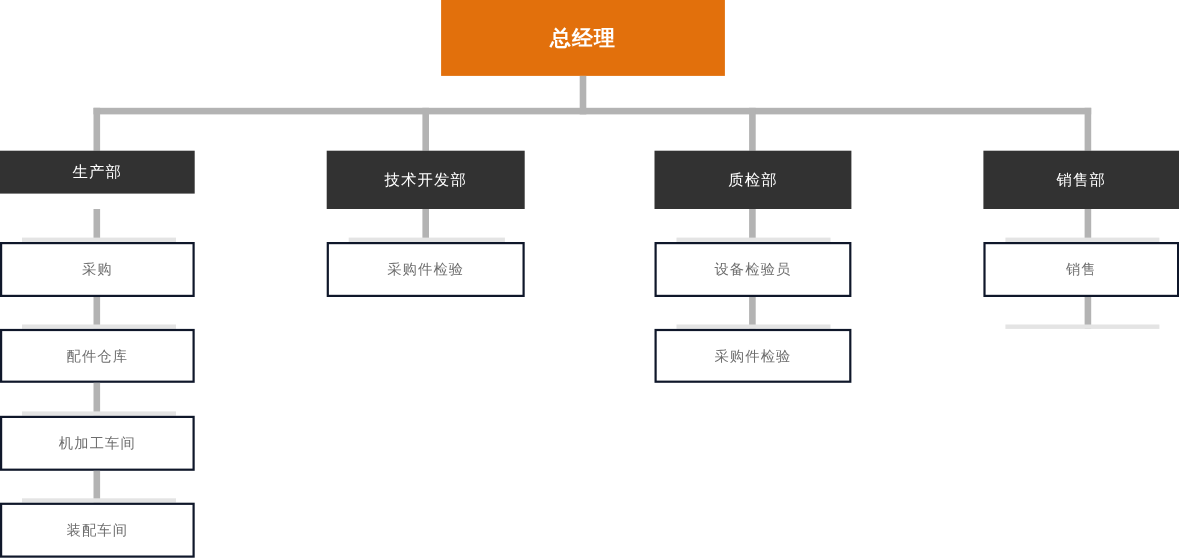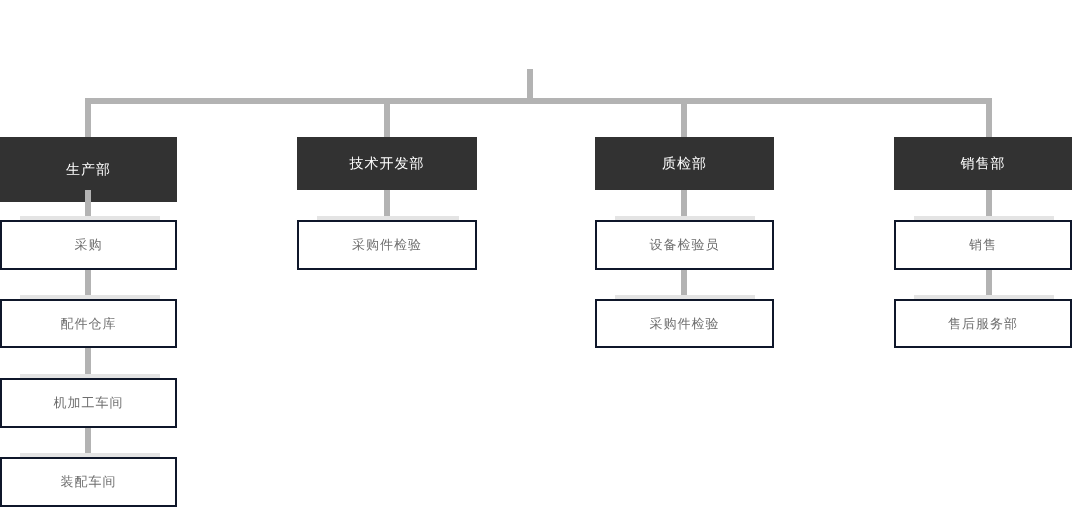--- a/index.html
+++ b/index.html
@@ -78,31 +78,34 @@
     position: absolute;
     background: #e4e4e4;
     height: 4px;
   }
 </style>
 </head>
 <body>
 
 <div id="chart-canvas">
 
+  <div class="node-root" style="left:401px; top:0px; width:258px; height:69px;">
+    <span>总经理</span>
+  </div>
 
   <div class="conn" style="left:527px; top:69px; width:6px; height:35px;"></div>
 
   <div class="conn" style="left:85px; top:98px; width:907px; height:6px;"></div>
 
   <div class="conn" style="left:85px; top:98px; width:6px; height:39px;"></div>
   <div class="conn" style="left:384px; top:98px; width:6px; height:39px;"></div>
   <div class="conn" style="left:681px; top:98px; width:6px; height:39px;"></div>
   <div class="conn" style="left:986px; top:98px; width:6px; height:39px;"></div>
 
-  <div class="node-dept" style="left:0px; top:137px; width:177px; height:65px;">
+  <div class="node-dept" style="left:0px; top:137px; width:177px; height:39px;">
     <span>生产部</span>
   </div>
 
   <div class="conn" style="left:85px; top:190px; width:6px; height:30px;"></div>
   <div class="leaf-shade" style="left:20px; top:216px; width:140px;"></div>
   <div class="node-leaf" style="left:0px; top:220px; width:177px; height:50px;">
     <span>采购</span>
   </div>
 
   <div class="conn" style="left:85px; top:270px; width:6px; height:29px;"></div>
@@ -154,17 +157,14 @@
   </div>
 
   <div class="conn" style="left:986px; top:190px; width:6px; height:30px;"></div>
   <div class="leaf-shade" style="left:914px; top:216px; width:140px;"></div>
   <div class="node-leaf" style="left:894px; top:220px; width:178px; height:50px;">
     <span>销售</span>
   </div>
 
   <div class="conn" style="left:986px; top:270px; width:6px; height:29px;"></div>
   <div class="leaf-shade" style="left:914px; top:295px; width:140px;"></div>
-  <div class="node-leaf" style="left:894px; top:299px; width:178px; height:49px;">
-    <span>售后服务部</span>
-  </div>
 
 </div>
 
 </body></html>

